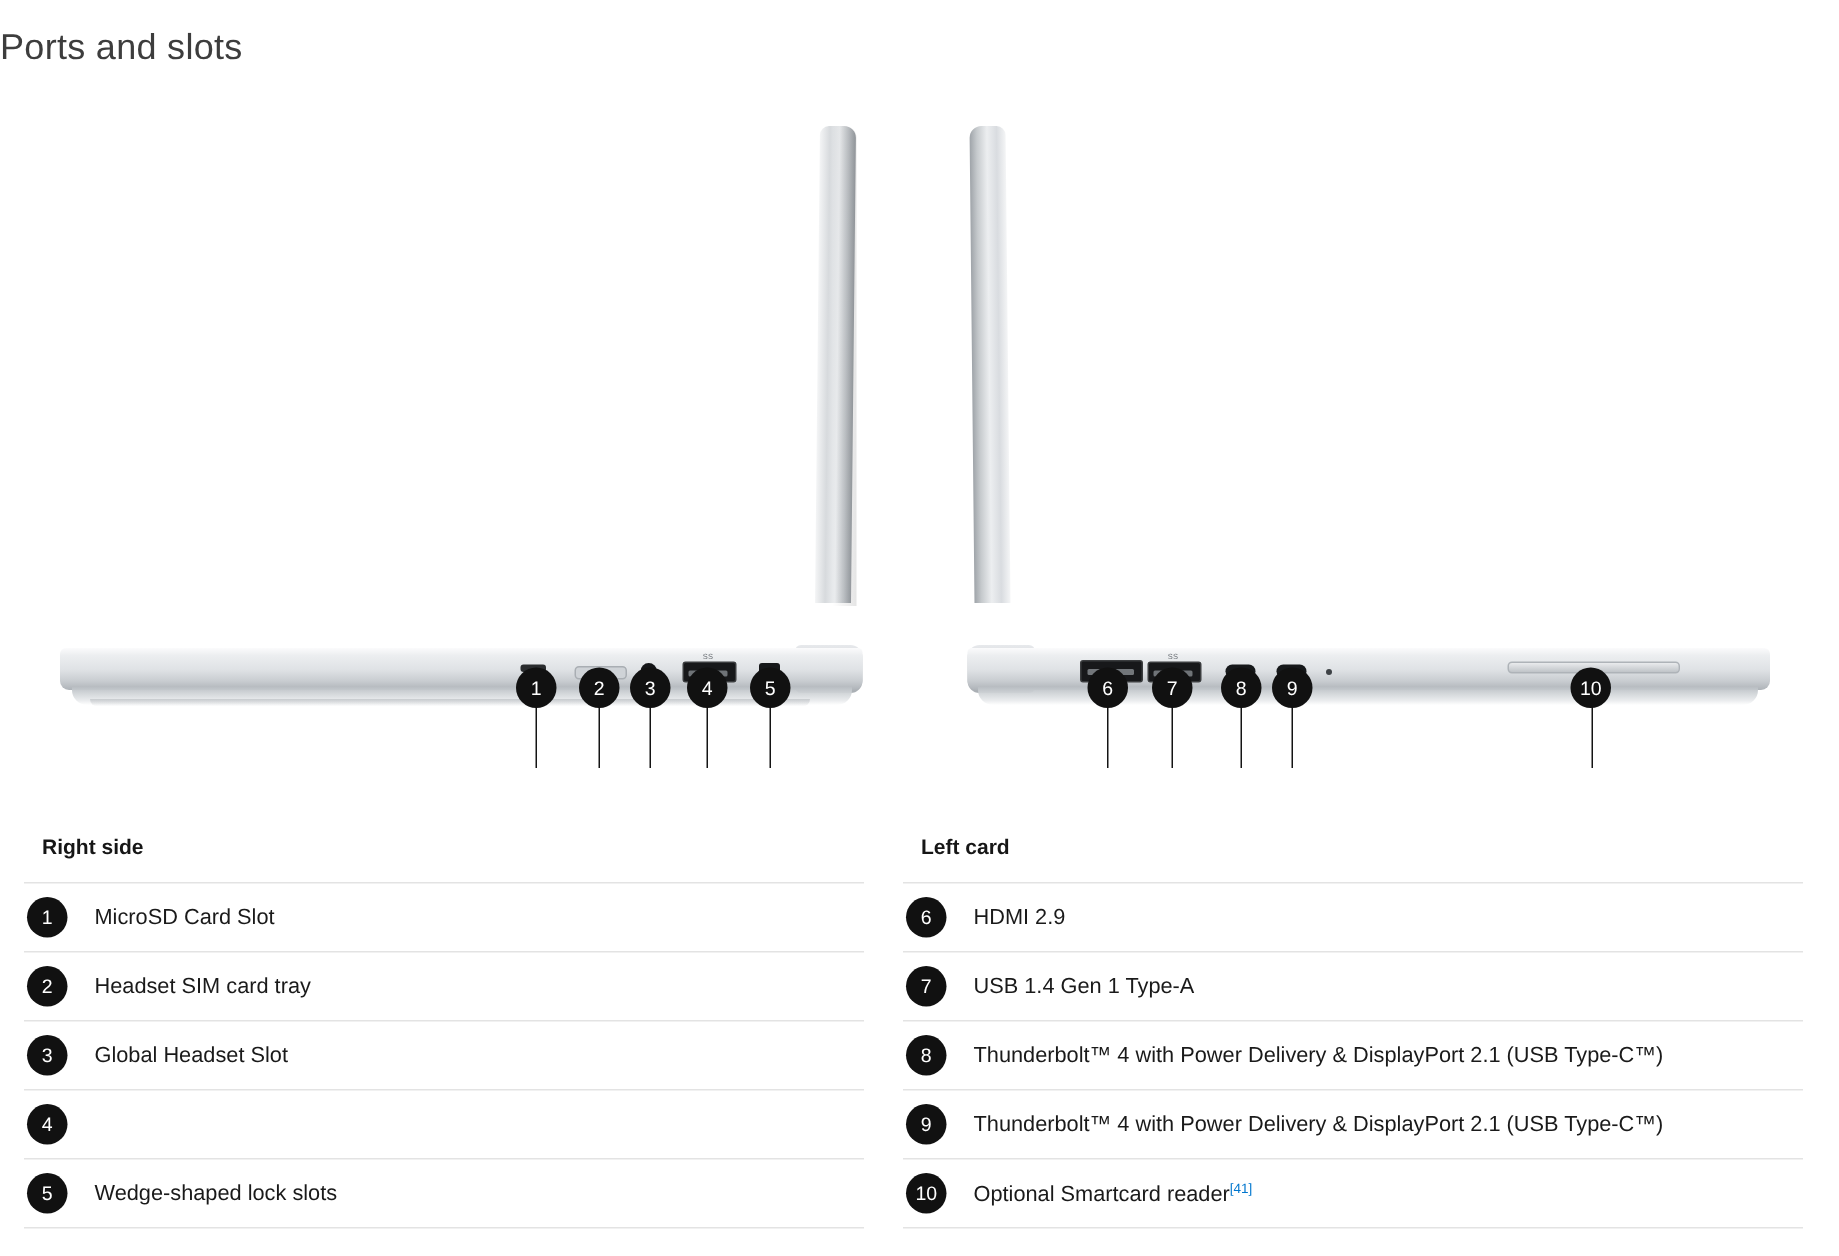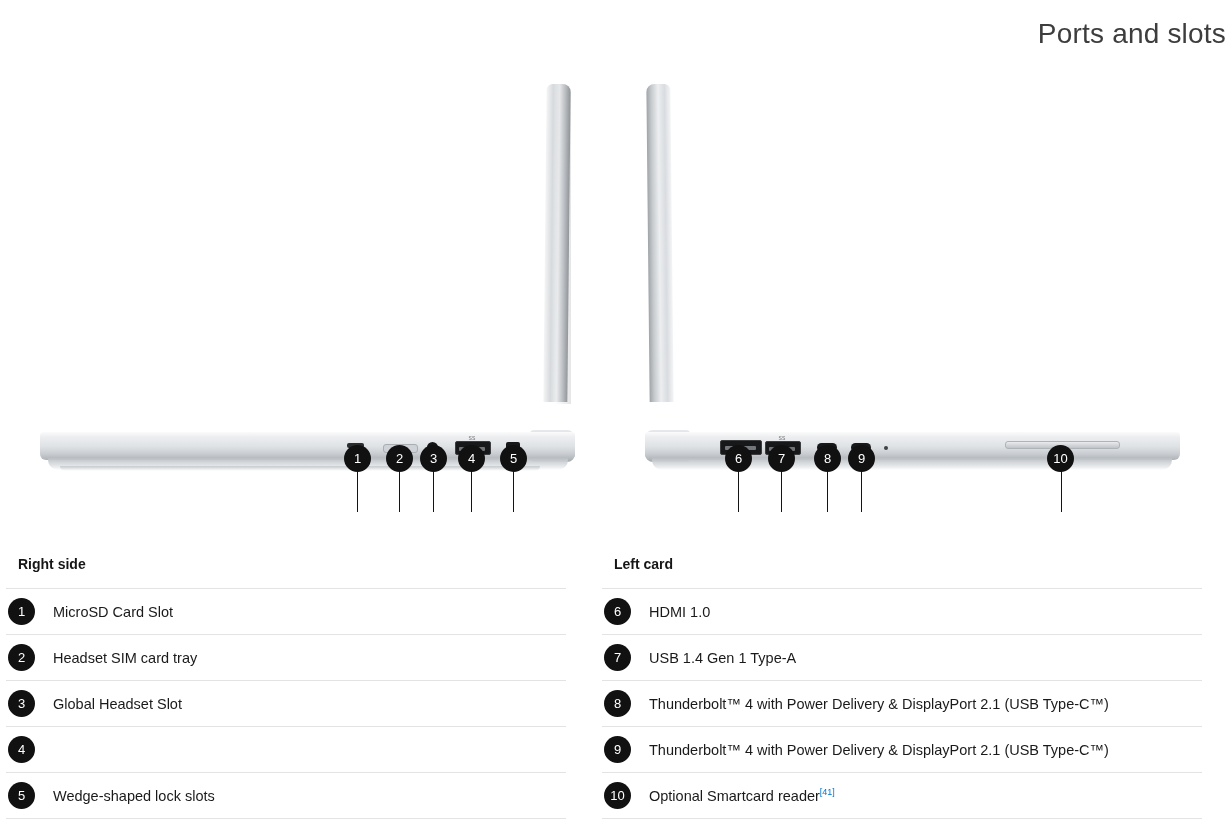--- a/index.html
+++ b/index.html
@@ -14,22 +14,22 @@
     font-family: "Liberation Sans", sans-serif;
     color: #000000;
     overflow: hidden;
   }
 
   #page-title {
     position: absolute;
     top: 18px;
     left: 0;
     width: 1226px;
-    text-align: right;
-    font-size: 28px;
+    text-align: left;
+    font-size: 24px;
     font-weight: 400;
     color: #3d3d3d;
     letter-spacing: 0.2px;
   }
 
   
   .illustration {
     position: absolute;
     top: 70px;
     left: 0;
@@ -265,21 +265,21 @@
     position: absolute;
     top: 556px;
     left: 0;
     width: 1226px;
     height: 281px;
   }
   .legend-col {
     position: absolute;
     top: 0;
   }
-  .col-right { left: 6px; width: 560px; }
+  .col-right { left: 16px; width: 560px; }
   .col-left  { left: 602px; width: 600px; }
 
   .legend-title {
     font-size: 14px;
     font-weight: bold;
     color: #161616;
     margin-left: 12px;
     margin-bottom: 16px;
   }
   .legend-row {
@@ -398,21 +398,21 @@
       <div class="legend-num">5</div>
       <div class="legend-text">Wedge-shaped lock slots</div>
     </div>
   </div>
 
   <div class="legend-col col-left">
     <div class="legend-title">Left card</div>
 
     <div class="legend-row">
       <div class="legend-num">6</div>
-      <div class="legend-text">HDMI 1.0</div>
+      <div class="legend-text">HDMI 2.9</div>
     </div>
     <div class="legend-row">
       <div class="legend-num">7</div>
       <div class="legend-text">USB 1.4 Gen 1 Type-A</div>
     </div>
     <div class="legend-row">
       <div class="legend-num">8</div>
       <div class="legend-text">Thunderbolt™ 4 with Power Delivery &amp; DisplayPort 2.1 (USB Type-C™)</div>
     </div>
     <div class="legend-row">

